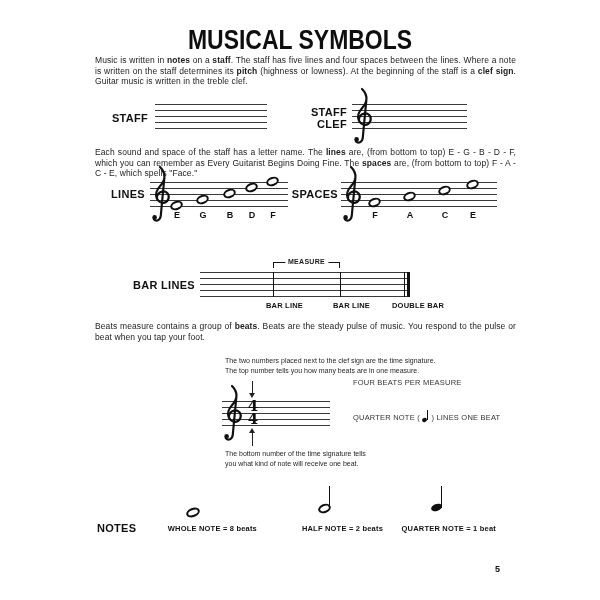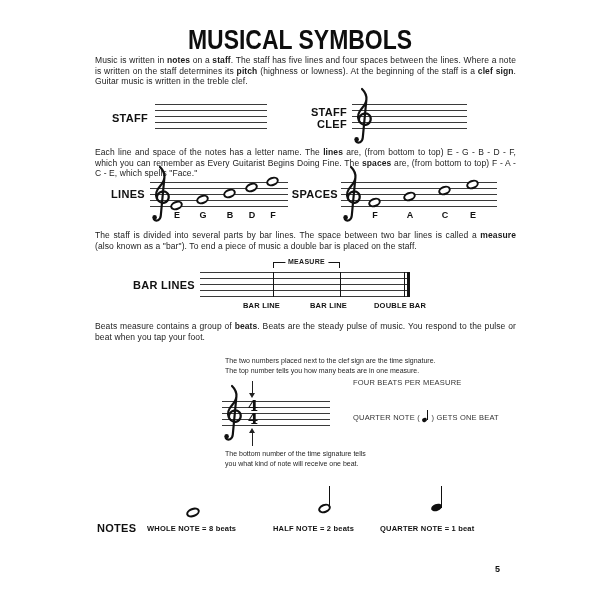--- a/index.html
+++ b/index.html
@@ -17,21 +17,21 @@
   .clef{position:absolute;width:26px;height:60px;}
   .nhead{position:absolute;width:9px;height:5px;border:2px solid #101010;border-radius:50%;
          transform:rotate(-21deg);background:#fff;}
   .nletter{position:absolute;width:12px;text-align:center;font-weight:bold;font-size:9px;color:#111;}
   .vline{position:absolute;width:1px;background:#141414;}
   .vthick{position:absolute;width:3px;background:#141414;}
   .bracket{position:absolute;border-top:1px solid #151515;height:5px;}
   .btick{position:absolute;top:-1px;width:1px;height:6px;background:#151515;display:block;}
   .blabel{position:absolute;left:50%;top:-5px;transform:translateX(-50%);background:#fff;
           padding:0 3px;font-size:7px;font-weight:bold;letter-spacing:0.3px;white-space:nowrap;}
-  .cap{position:absolute;font-size:7.5px;font-weight:bold;text-align:left;letter-spacing:0.2px;color:#111;}
+  .cap{position:absolute;font-size:7.5px;font-weight:bold;text-align:right;letter-spacing:0.2px;color:#111;}
   .ann{position:absolute;font-size:7px;line-height:10px;color:#262626;white-space:nowrap;}
   .annr{position:absolute;font-size:7.5px;color:#333;letter-spacing:0.2px;white-space:nowrap;}
   .tsnum{position:absolute;width:16px;text-align:center;font-family:"DejaVu Serif",serif;
          font-weight:bold;font-size:15px;line-height:14px;color:#111;}
   .arr-line{position:absolute;width:1px;background:#222;}
   .arr-down{position:absolute;width:0;height:0;border-left:3px solid transparent;
             border-right:3px solid transparent;border-top:5px solid #222;}
   .arr-up{position:absolute;width:0;height:0;border-left:3px solid transparent;
           border-right:3px solid transparent;border-bottom:5px solid #222;}
   .bn-head-outline{position:absolute;width:9px;height:5px;border:2px solid #0f0f0f;
@@ -80,21 +80,21 @@
     <i class="sl" style="top:0"></i>
     <i class="sl" style="top:6px"></i>
     <i class="sl" style="top:12px"></i>
     <i class="sl" style="top:18px"></i>
     <i class="sl" style="top:24px"></i>
   </div>
   <svg class="clef" style="left:350px;top:86px;">
       <use href="#gclef"></use>
     </svg>
 
-  <div class="para" style="top:147px;"><span>Each line and space of the notes has a letter name. The </span><span class="bold">lines</span><span> are, (from bottom to top) E - G - B - D - F, which you can remember as Every Guitarist Begins Doing Fine. The </span><span class="bold">spaces</span><span> are, (from bottom to top) F - A - C - E, which spells "Face."</span></div>
+  <div class="para" style="top:147px;"><span>Each sound and space of the staff has a letter name. The </span><span class="bold">lines</span><span> are, (from bottom to top) E - G - B - D - F, which you can remember as Every Guitarist Begins Doing Fine. The </span><span class="bold">spaces</span><span> are, (from bottom to top) F - A - C - E, which spells "Face."</span></div>
 
   <div class="seclabel" style="left:90px;top:188px;width:55px;">LINES</div>
   <div class="staff" style="left:150px;top:182px;width:138px;">
     <i class="sl" style="top:0"></i>
     <i class="sl" style="top:6px"></i>
     <i class="sl" style="top:12px"></i>
     <i class="sl" style="top:18px"></i>
     <i class="sl" style="top:24px"></i>
   </div>
   <svg class="clef" style="left:148px;top:164px;">
@@ -124,21 +124,20 @@
     </svg>
   <i class="nhead" style="left:368px;top:198px;"></i>
   <i class="nhead" style="left:403px;top:192px;"></i>
   <i class="nhead" style="left:438px;top:186px;"></i>
   <i class="nhead" style="left:466px;top:180px;"></i>
   <span class="nletter" style="left:369px;top:210px;">F</span>
   <span class="nletter" style="left:404px;top:210px;">A</span>
   <span class="nletter" style="left:439px;top:210px;">C</span>
   <span class="nletter" style="left:467px;top:210px;">E</span>
 
-  <div class="para" style="top:230px;"><span>The staff is divided into several parts by bar lines. The space between two bar lines is called a </span><span class="bold">measure</span><span> (also known as a "bar"). To end a piece of music a double bar is placed on the staff.</span></div>
 
   <div class="seclabel" style="left:110px;top:279px;width:85px;">BAR LINES</div>
   <div class="staff" style="left:200px;top:272px;width:210px;">
     <i class="sl" style="top:0"></i>
     <i class="sl" style="top:6px"></i>
     <i class="sl" style="top:12px"></i>
     <i class="sl" style="top:18px"></i>
     <i class="sl" style="top:24px"></i>
   </div>
   <i class="vline" style="left:273px;top:272px;height:25px;"></i>
@@ -169,21 +168,21 @@
     <i class="sl" style="top:24px"></i>
   </div>
   <svg class="clef" style="left:220px;top:383px;">
       <use href="#gclef"></use>
     </svg>
   <div class="tsnum" style="left:245px;top:399px;">4</div>
   <div class="tsnum" style="left:245px;top:412px;">4</div>
 
   <div class="annr" style="left:353px;top:378px;">FOUR BEATS PER MEASURE</div>
   <div class="annr" style="left:353px;top:410px;">
-    <span>QUARTER NOTE ( </span><span class="mini-note"><i class="mn-head"></i><i class="mn-stem"></i></span><span> ) GETS ONE BEAT</span>
+    <span>QUARTER NOTE ( </span><span class="mini-note"><i class="mn-head"></i><i class="mn-stem"></i></span><span> ) LINES ONE BEAT</span>
   </div>
 
   <i class="arr-up" style="left:249px;top:428px;"></i>
   <i class="arr-line" style="left:252px;top:433px;height:13px;"></i>
   <div class="ann" style="left:225px;top:449px;">The bottom number of the time signature tells</div>
   <div class="ann" style="left:225px;top:459px;">you what kind of note will receive one beat.</div>
 
 
   <div class="seclabel" style="left:97px;top:522px;width:60px;text-align:left;">NOTES</div>
 

